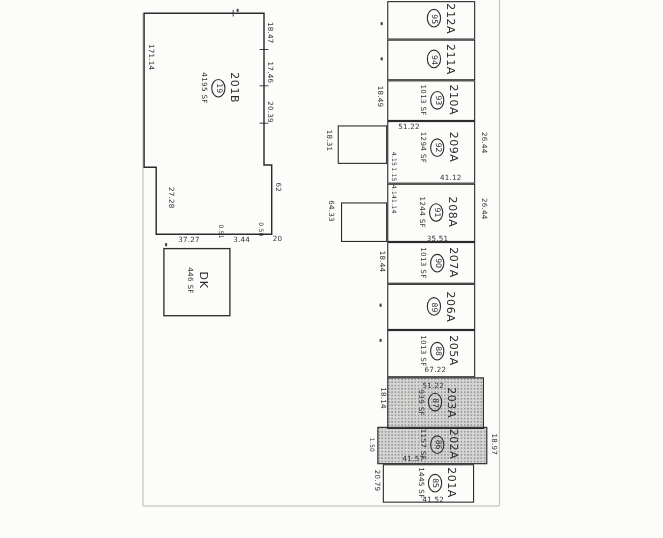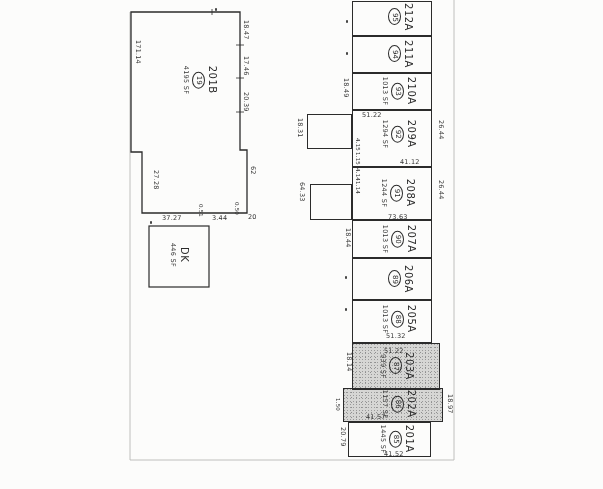--- a/index.html
+++ b/index.html
@@ -184,24 +184,24 @@
       <div class="dim v" style="left: 342px; top: 78px;">18.49</div>
       <div class="dim" style="left: 362px; top: 112px;">51.22</div>
       <div class="dim v" style="left: 296px; top: 118px;">18.31</div>
       <div class="dim v small" style="left: 354px; top: 138px;">4.15</div>
       <div class="dim v small" style="left: 354px; top: 152px;">1.15</div>
       <div class="dim" style="left: 400px; top: 159px; text-align: right;">41.12</div>
       <div class="dim v" style="left: 437px; top: 120px;">26.44</div>
       <div class="dim v" style="left: 298px; top: 182px;">64.33</div>
       <div class="dim v small" style="left: 354px; top: 168px;">4.14</div>
       <div class="dim v small" style="left: 354px; top: 181px;">1.14</div>
-      <div class="dim" style="left: 388px; top: 214px;">73.63</div>
+      <div class="dim" style="left: 388px; top: 214px;">35.51</div>
       <div class="dim v" style="left: 437px; top: 180px;">26.44</div>
       <div class="dim v" style="left: 344px; top: 228px;">18.44</div>
-      <div class="dim" style="left: 386px; top: 333px;">51.32</div>
+      <div class="dim" style="left: 386px; top: 333px;">67.22</div>
       <div class="dim" style="left: 384px; top: 348px;">51.22</div>
       <div class="dim v" style="left: 345px; top: 352px;">18.14</div>
       <div class="dim v small" style="left: 334px; top: 398px;">1.50</div>
       <div class="dim v" style="left: 446px; top: 394px;">18.97</div>
       <div class="dim" style="left: 366px; top: 414px;">41.57</div>
       <div class="dim v" style="left: 339px; top: 427px;">20.79</div>
       <div class="dim" style="left: 384px; top: 451px; text-align: right;">41.52</div>
       <div class="tickdot" style="left: 346px; top: 20px;"></div>
       <div class="tickdot" style="left: 346px; top: 52px;"></div>
       <div class="tickdot" style="left: 345px; top: 276px;"></div>

